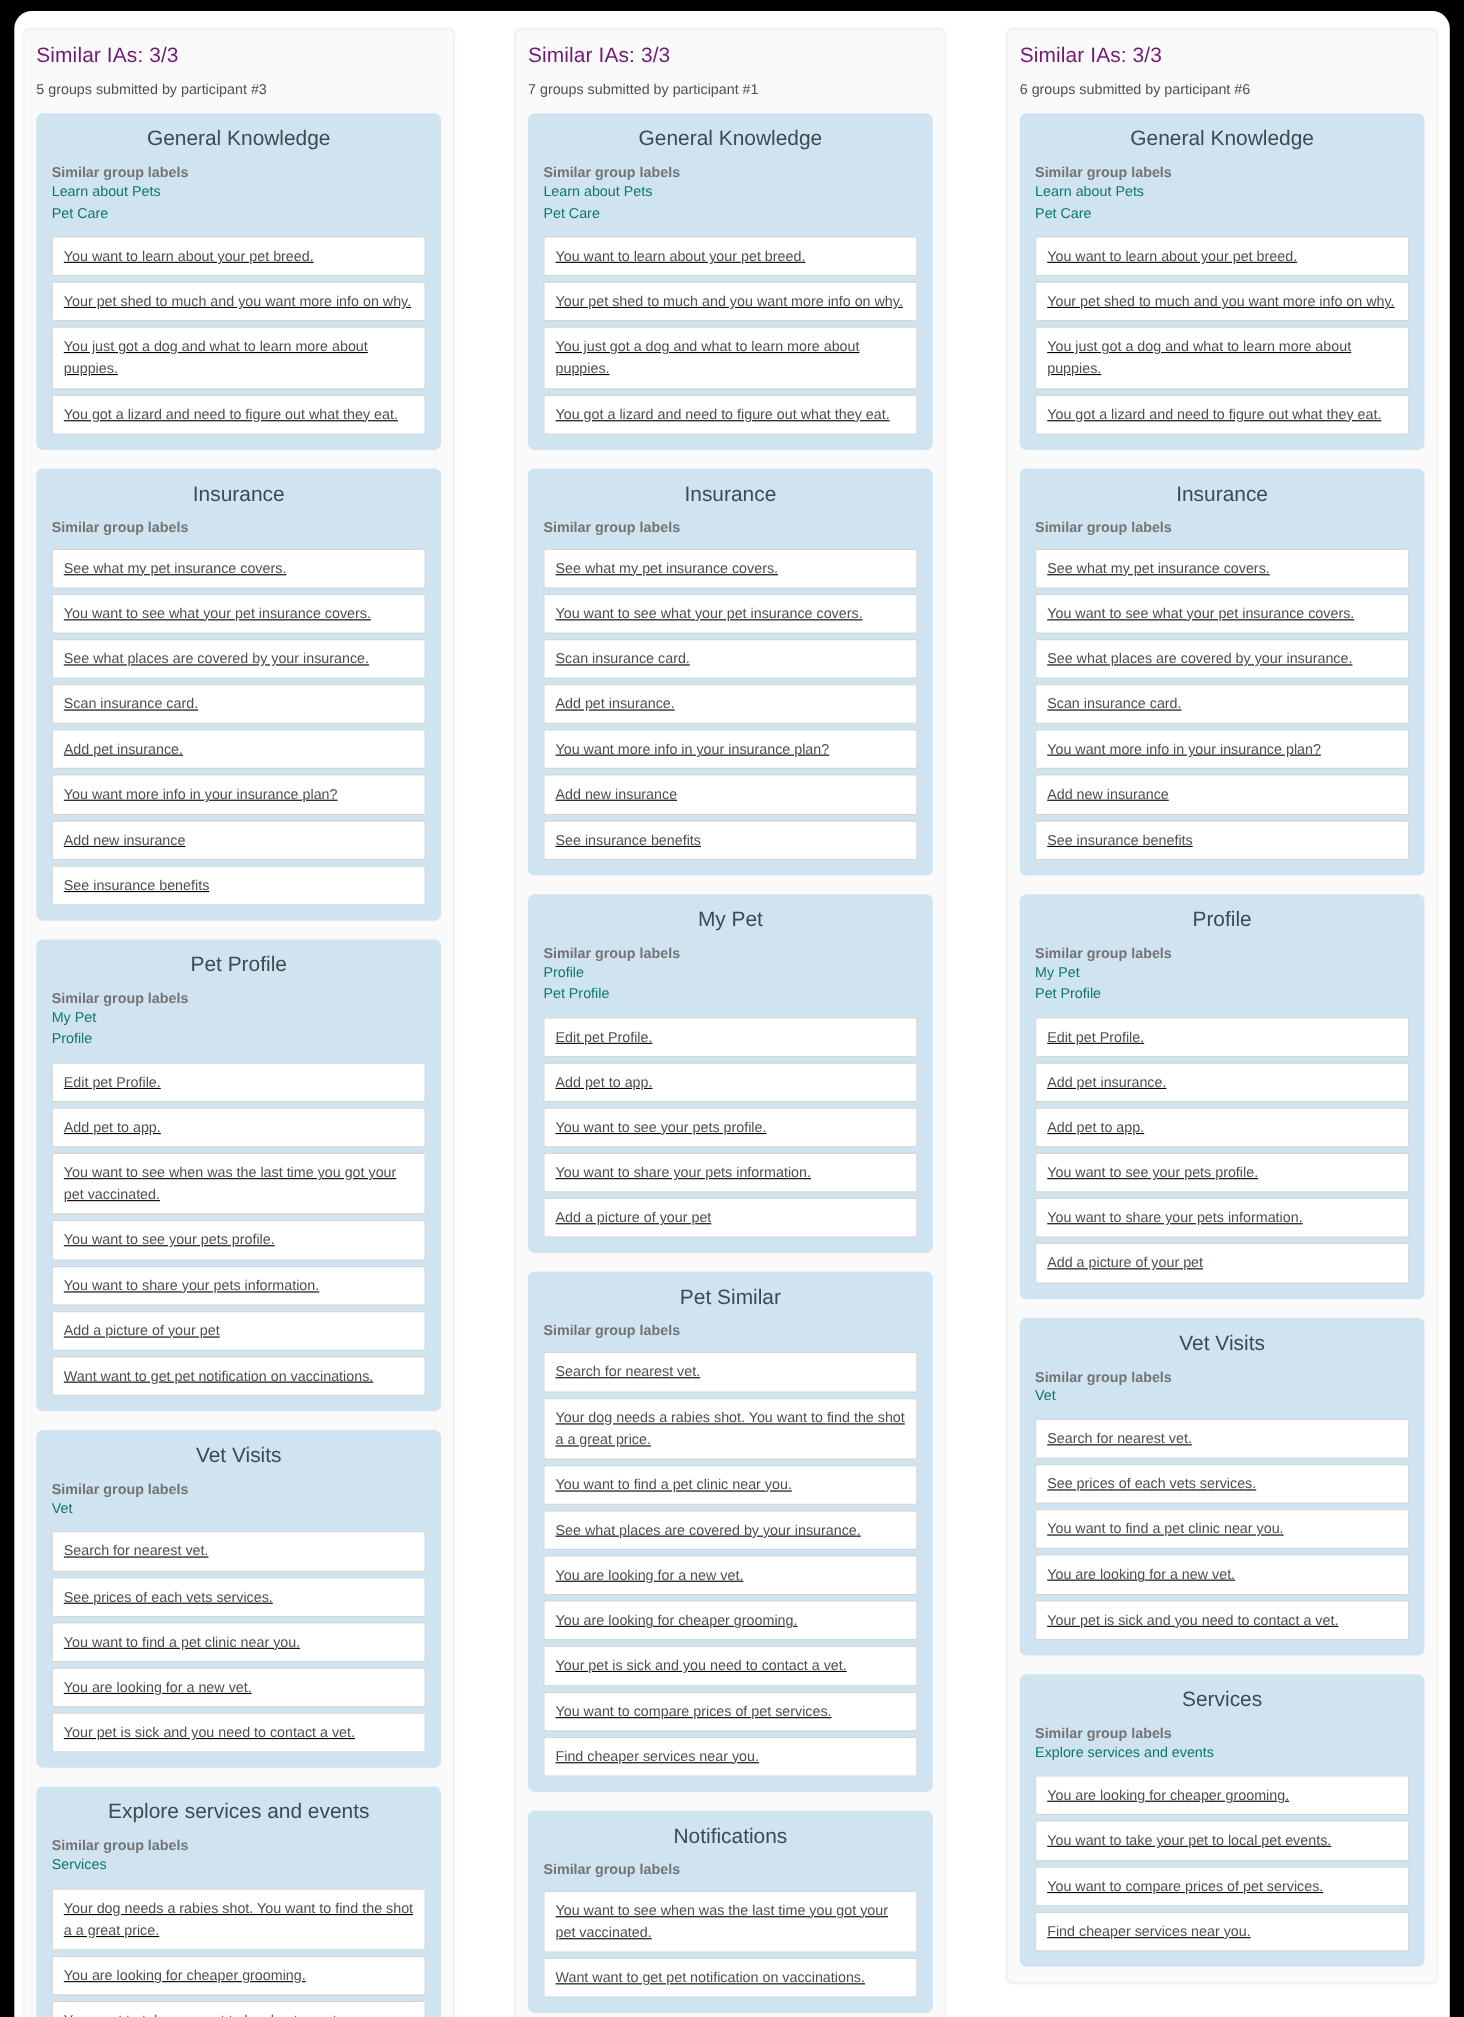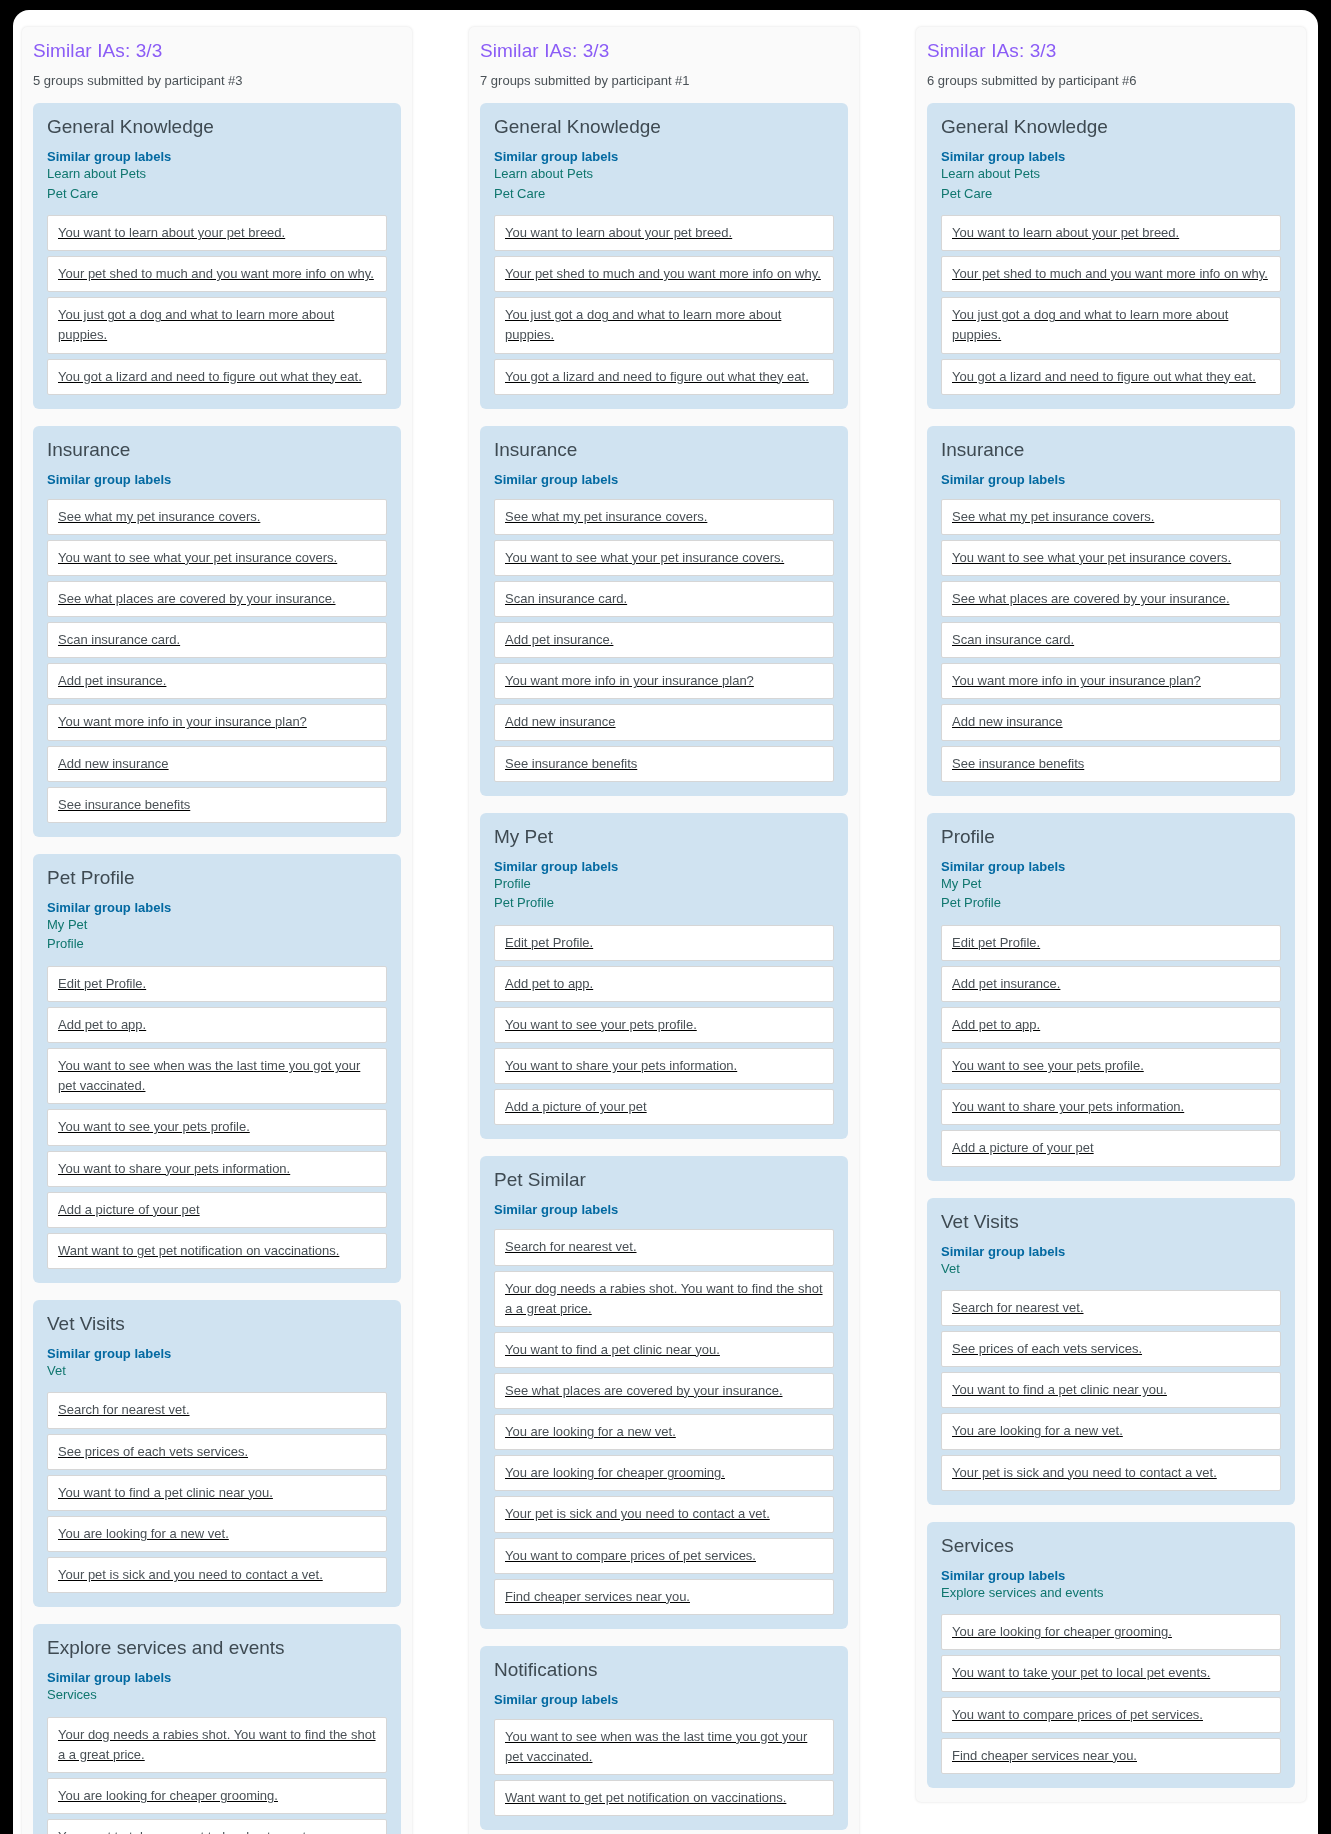--- a/index.html
+++ b/index.html
@@ -31,21 +31,21 @@
     box-sizing: border-box;
     background: #fafafa;
     border-radius: 5px;
     box-shadow: 0 0 3px rgba(0,0,0,0.13);
     padding: 13px 11px 14px 11px;
   }
   .col-title {
     margin: 0;
     font-size: 19px;
     font-weight: 400;
-    color: #8b5cf6;
+    color: #701a75;
     letter-spacing: 0.1px;
   }
   .col-subtitle {
     margin: 11px 0 0 0;
     font-size: 13px;
     color: #4a5156;
   }
   .groups {
     margin-top: 15px;
     display: flex;
@@ -55,26 +55,27 @@
   .group-card {
     background: #d0e3f1;
     border-radius: 6px;
     padding: 13px 14px 14px 14px;
   }
   .group-title {
     margin: 0;
     font-size: 19px;
     font-weight: 400;
     color: #3e4a52;
+    text-align: center;
   }
   .labels-heading {
     margin-top: 11px;
     font-size: 13px;
     font-weight: bold;
-    color: #0369a1;
+    color: #737373;
   }
   .label-line {
     font-size: 13px;
     color: #0f766e;
     line-height: 1.5;
   }
   .items {
     margin-top: 12px;
     display: flex;
     flex-direction: column;

